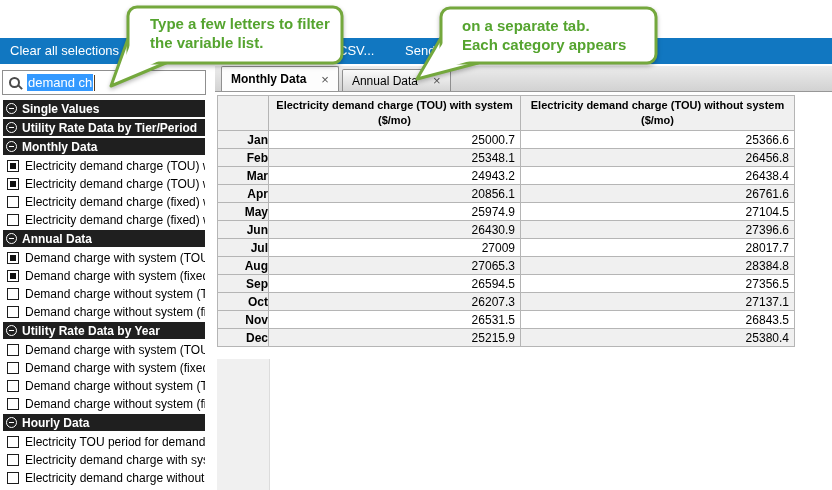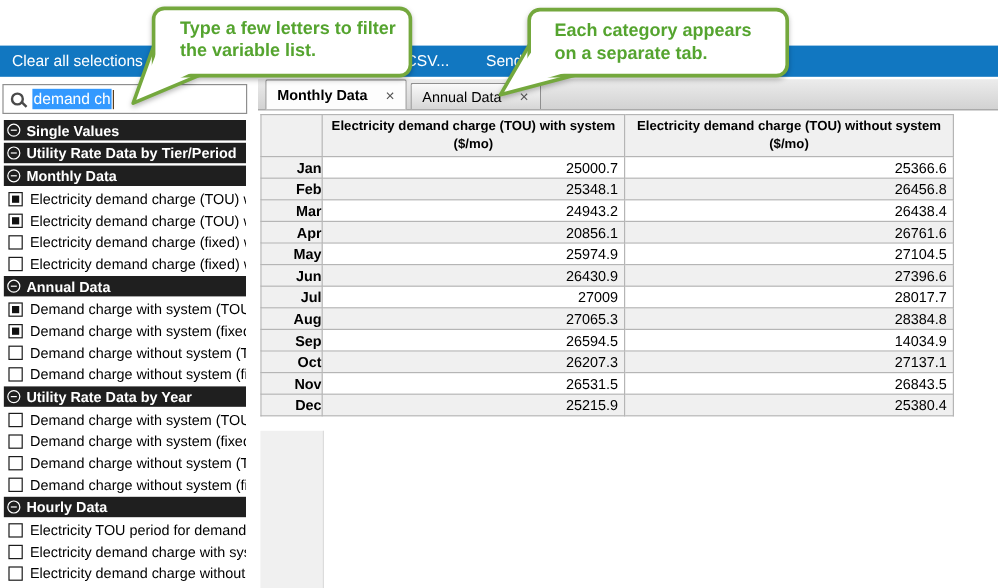--- a/index.html
+++ b/index.html
@@ -258,21 +258,21 @@
             <td class="val">28017.7</td>
           </tr>
           <tr class="even">
             <td class="month">Aug</td>
             <td class="val">27065.3</td>
             <td class="val">28384.8</td>
           </tr>
           <tr class="odd">
             <td class="month">Sep</td>
             <td class="val">26594.5</td>
-            <td class="val">14034.9</td>
+            <td class="val">27356.5</td>
           </tr>
           <tr class="even">
             <td class="month">Oct</td>
             <td class="val">26207.3</td>
             <td class="val">27137.1</td>
           </tr>
           <tr class="odd">
             <td class="month">Nov</td>
             <td class="val">26531.5</td>
             <td class="val">26843.5</td>
@@ -296,17 +296,17 @@
     <div>Type a few letters to filter</div>
     <div>the variable list.</div>
   </div>
 
   <svg id="co2-svg" class="callout-svg" width="290" height="95">
     <polygon points="62,36 98,63 37,79" fill="#ffffff" stroke="#74a83d" stroke-width="3" stroke-linejoin="round"></polygon>
     <rect x="61" y="8" width="215" height="55" rx="9" fill="#ffffff" stroke="#74a83d" stroke-width="3"></rect>
     <polygon points="65,40 93,60 42,75" fill="#ffffff"></polygon>
   </svg>
   <div id="co2-text" class="callout-text">
+    <div>on a separate tab.</div>
     <div>Each category appears</div>
-    <div>on a separate tab.</div>
   </div>
 
 </div>
 
 </body></html>

